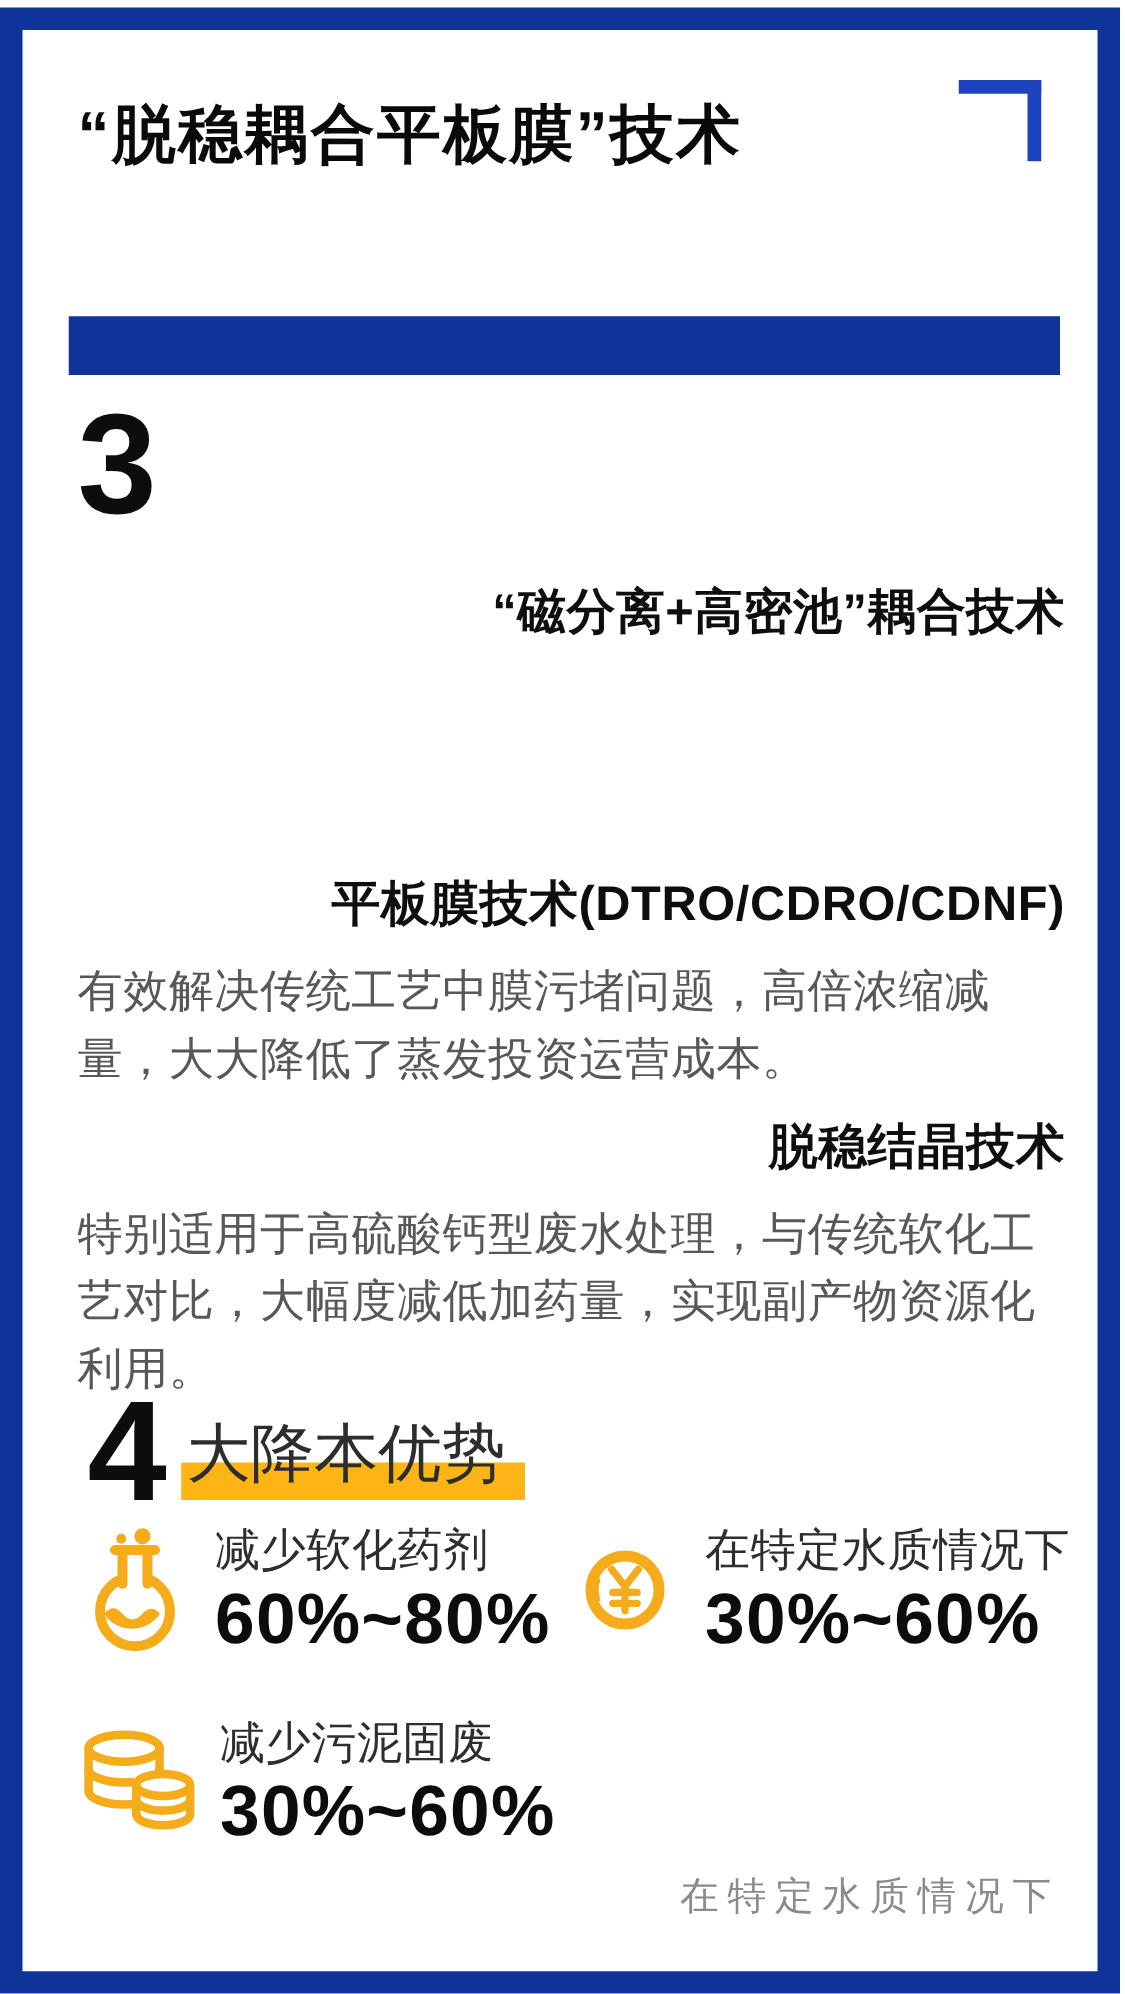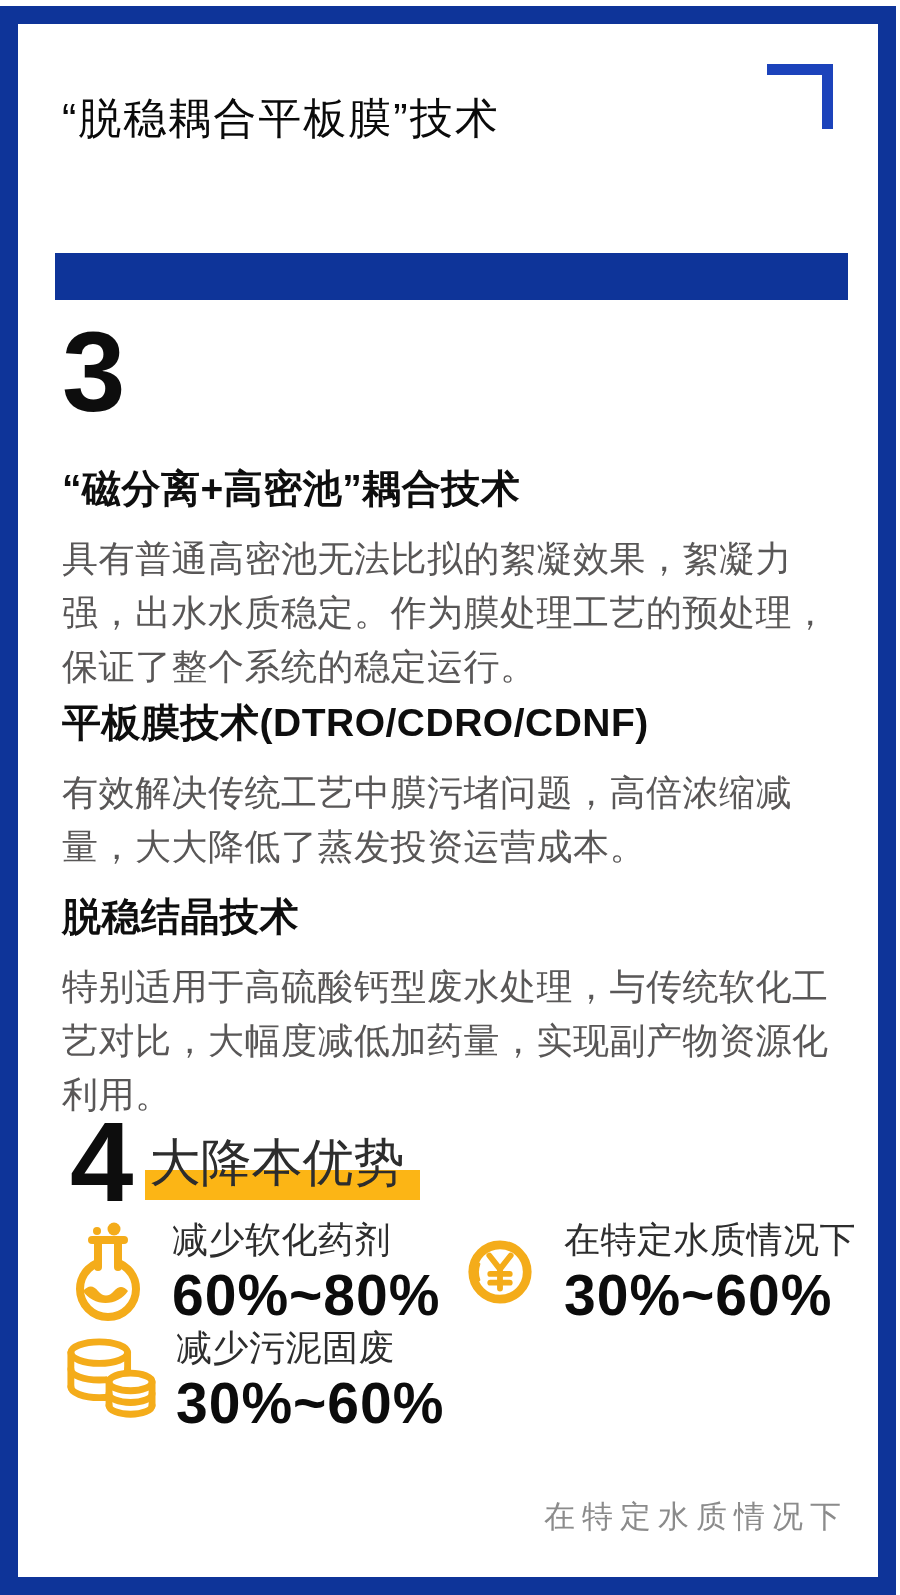--- a/index.html
+++ b/index.html
@@ -8,39 +8,39 @@
   }
   *{margin:0;padding:0;box-sizing:border-box;}
   html,body{background:#fff;}
   .page{
     position:relative;width:900px;height:1595px;background:#fff;overflow:hidden;
     font-family:"Liberation Sans","DejaVu Sans",sans-serif;color:#111;
   }
   .frame{position:absolute;left:0;top:6px;right:4px;bottom:0;border:18px solid var(--blue);pointer-events:none;}
   .bracket{position:absolute;top:64px;right:67px;width:66px;height:65px;
     border-top:11px solid var(--bracket-blue);border-right:11px solid var(--bracket-blue);}
-  .title{position:absolute;left:62px;top:78px;font-size:43px;font-weight:400;line-height:1.16;letter-spacing:2px;color:#0a0a0a;margin-top:16px;}
+  .title{position:absolute;left:62px;top:78px;font-size:51px;font-weight:700;line-height:1.16;letter-spacing:2px;color:#0a0a0a;}
   .title .line2{padding-left:38px;display:block;}
   .bluebar{position:absolute;left:55px;top:253px;width:793px;height:47px;background:var(--blue);}
 
   .num-head{position:absolute;left:62px;display:flex;align-items:flex-end;gap:12px;}
   .num-head.core{top:322px;}
   .num-head.benefits{top:1112px;left:70px;}
   .num{font-size:114px;font-weight:900;line-height:0.88;color:#0d0d0d;letter-spacing:-2px;}
   .hl{position:relative;font-size:51px;line-height:1;color:#2d2d2d;margin-bottom:24px;padding:0 10px 0 6px;}
   .hl::before{content:"";position:absolute;left:2px;right:-6px;bottom:-12px;height:30px;background:var(--yellow);}
   .hl span{position:relative;}
 
   .tech{position:absolute;left:62px;width:790px;}
   .tech1{top:462px;} .tech2{top:696px;} .tech3{top:890px;}
-  .tech h3{font-size:39px;font-weight:700;color:#0e0e0e;margin-bottom:16px;letter-spacing:0.5px;}
+  .tech h3{font-size:39px;font-weight:700;color:#0e0e0e;margin-bottom:16px;letter-spacing:0.5px;text-align:right;}
   .tech p{font-size:36px;line-height:54px;color:var(--body-gray);letter-spacing:0.5px;}
 
   .grid{position:absolute;left:60px;top:1218px;right:40px;display:grid;
-    grid-template-columns:392px 1fr;grid-auto-rows:108px;}
+    grid-template-columns:392px 1fr;grid-auto-rows:108px;row-gap:46px;}
   .benefit{display:flex;align-items:center;gap:16px;}
   .bicon{flex:0 0 96px;display:flex;justify-content:center;align-items:center;}
   .btext{display:flex;flex-direction:column;}
   .blabel{font-size:36px;color:#2e2e2e;line-height:1.2;margin-bottom:5px;letter-spacing:0.5px;}
   .bvalue{font-size:57px;font-weight:700;color:#0c0c0c;line-height:1.05;letter-spacing:1px;}
 
   .bicon svg .st{stroke:var(--icon-yellow);fill:none;stroke-width:8;stroke-linecap:round;stroke-linejoin:round;}
   .bicon svg .st2{stroke:var(--icon-yellow);fill:none;stroke-width:6;stroke-linecap:round;stroke-linejoin:round;}
   .bicon svg .st3{stroke:var(--icon-yellow);fill:none;stroke-width:3.5;stroke-linecap:round;}
   .bicon svg .fl{fill:var(--icon-yellow);stroke:none;}
@@ -62,21 +62,20 @@
   </h1>
 
   <div class="bluebar"></div>
 
   <div class="num-head core">
     <div class="num">3</div>
   </div>
 
   <div class="tech tech1">
     <h3>“磁分离+高密池”耦合技术</h3>
-    <p>具有普通高密池无法比拟的絮凝效果，絮凝力强，出水水质稳定。作为膜处理工艺的预处理，保证了整个系统的稳定运行。</p>
   </div>
 
   <div class="tech tech2">
     <h3>平板膜技术(DTRO/CDRO/CDNF)</h3>
     <p>有效解决传统工艺中膜污堵问题，高倍浓缩减量，大大降低了蒸发投资运营成本。</p>
   </div>
 
   <div class="tech tech3">
     <h3>脱稳结晶技术</h3>
     <p>特别适用于高硫酸钙型废水处理，与传统软化工艺对比，大幅度减低加药量，实现副产物资源化利用。</p>

